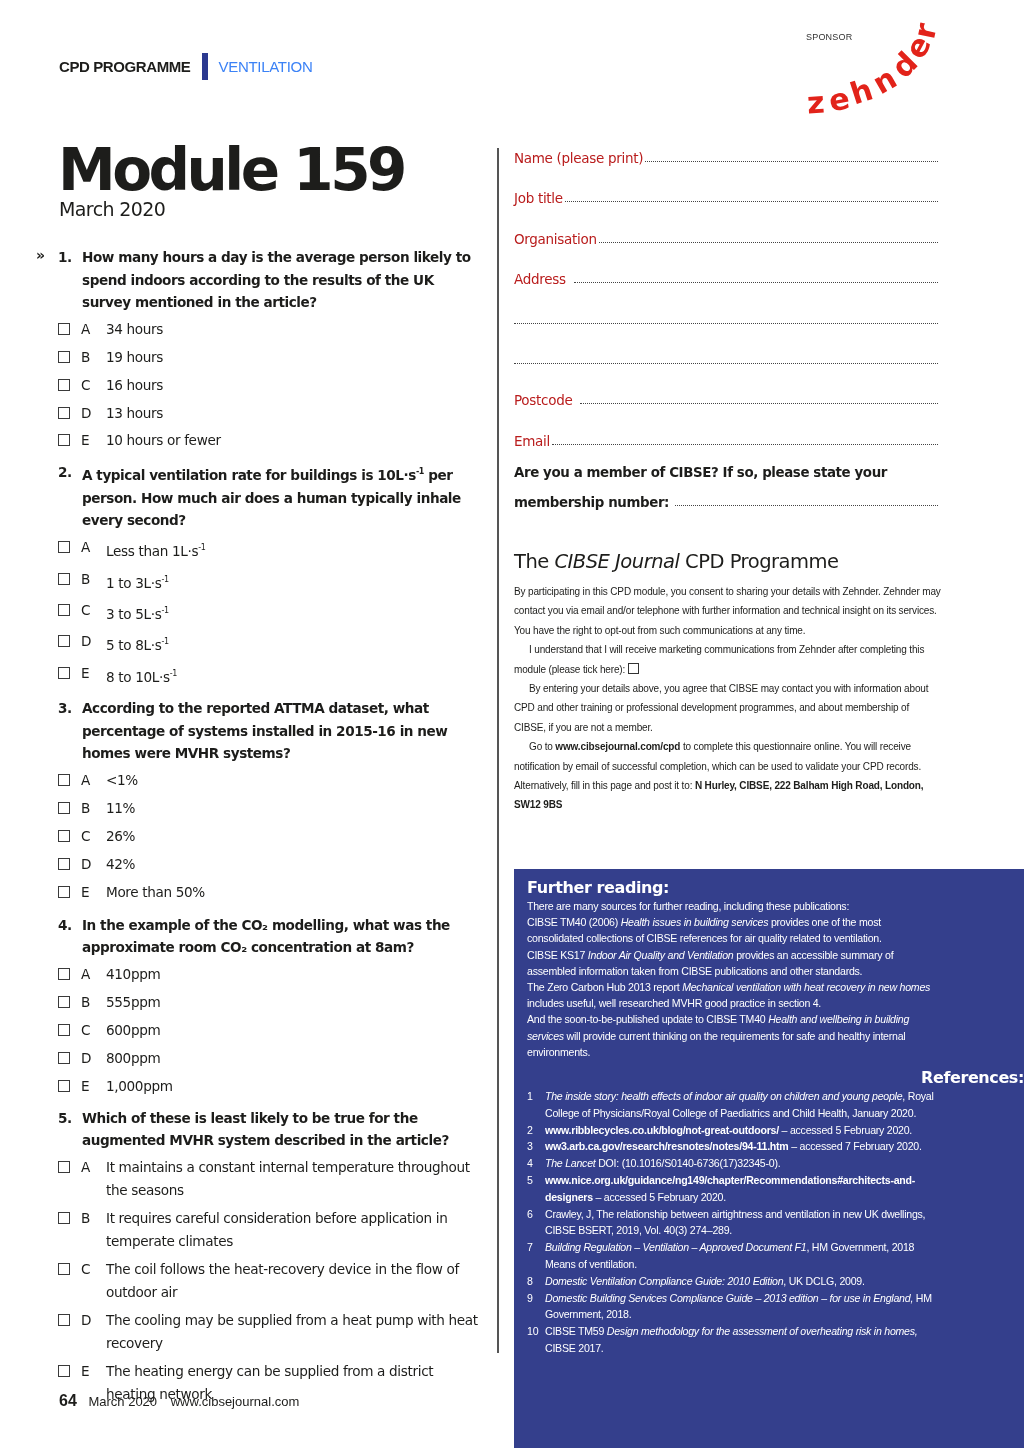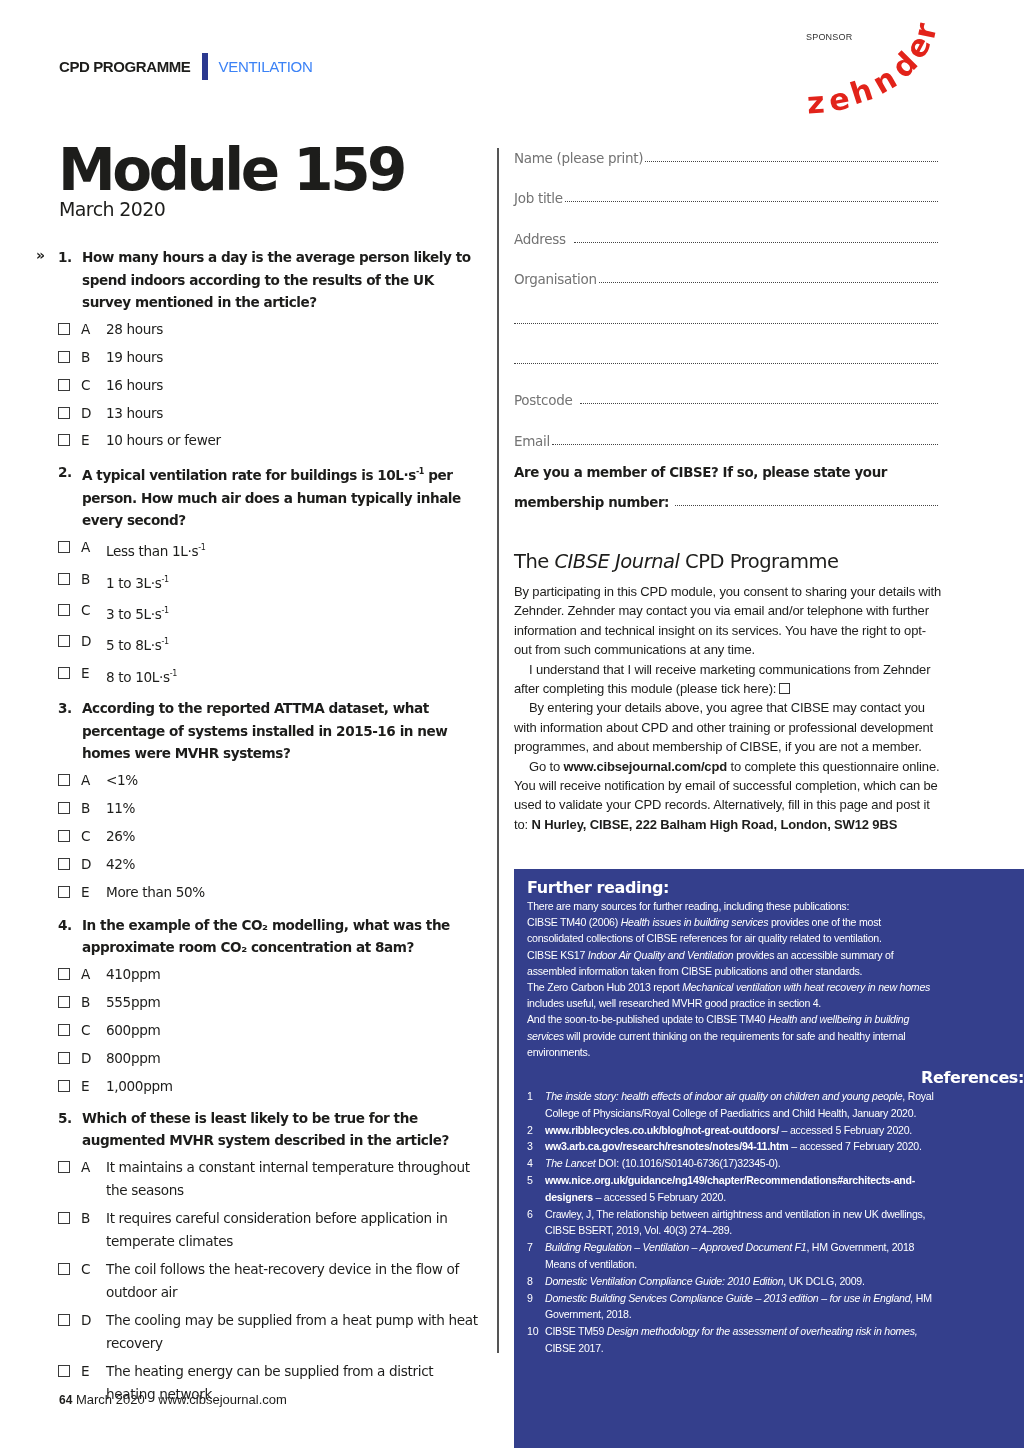--- a/index.html
+++ b/index.html
@@ -28,36 +28,36 @@
   .q-text { flex: 1; }
   .opt { display: flex; align-items: flex-start; font-family: "DejaVu Sans", sans-serif; font-size: 13.6px; letter-spacing: -0.35px; line-height: 23px; margin-top: 4.8px; }
   .cb { width: 12px; height: 12px; border: 1.2px solid #3a3a3a; flex: none; margin: 5px 11px 0 22px; background: #fff; }
   .opt-letter { width: 25px; flex: none; font-weight: 400; }
   .opt-text { flex: 1; }
   .q1 .q-head { margin-top: 0; }
 
   .divider { position: absolute; left: 497px; top: 148px; width: 1.5px; height: 1205px; background: #555; }
 
   .footer { position: absolute; left: 59px; top: 1392px; font-size: 13px; color: #1d1d1b; }
-  .footer .pg { font-weight: 700; font-size: 12px; }
+  .footer .pg { font-weight: 700; font-size: 16px; margin-right: 8px; }
   .footer .ft { margin-right: 10px; }
 
   
   .form { position: absolute; left: 514px; top: 146px; width: 424px; }
-  .field { display: flex; align-items: flex-end; height: 40.4px; font-family: "DejaVu Sans", sans-serif; font-size: 13.5px; letter-spacing: -0.3px; color: #737373; }
+  .field { display: flex; align-items: flex-end; height: 40.4px; font-family: "DejaVu Sans", sans-serif; font-size: 13.5px; letter-spacing: -0.3px; color: #b91c1c; }
   .field:first-child { height: 20px; }
   .field-label { white-space: nowrap; padding-right: 2px; }
   .dots { flex: 1; border-bottom: 1.5px dotted #444; margin-bottom: 4px; height: 1px; }
   .member-q { font-family: "DejaVu Sans", sans-serif; font-weight: 700; font-size: 13.4px; letter-spacing: -0.4px; margin-top: 15px; line-height: 18px; }
   .member-row { display: flex; align-items: flex-end; margin-top: 13px; font-family: "DejaVu Sans", sans-serif; font-weight: 700; font-size: 13.4px; letter-spacing: -0.4px; }
   .member-row .dots { margin-left: 6px; }
 
   .cpd-title { position: absolute; left: 514px; top: 550px; font-family: "DejaVu Sans", sans-serif; font-size: 19.5px; letter-spacing: -0.5px; color: #1d1d1b; }
   .cpd-title i { font-style: italic; margin-top: 11px; }
-  .cpd-body { position: absolute; left: 514px; top: 582px; width: 428px; font-family: "Liberation Sans", sans-serif; font-size: 13px; line-height: 19.4px; letter-spacing: -0.15px; color: #1d1d1b; }
+  .cpd-body { position: absolute; left: 514px; top: 582px; width: 428px; font-family: "Liberation Sans", sans-serif; font-size: 10px; line-height: 19.4px; letter-spacing: -0.15px; color: #1d1d1b; }
   .cpd-body p { margin: 0; }
   .cpd-body .ind { text-indent: 15px; }
   .tick-box { display: inline-block; width: 11px; height: 11px; border: 1.2px solid #333; vertical-align: -1px; margin-left: 3px; }
   .cpd-body b { font-weight: 700; }
 
   
   .panel { position: absolute; left: 514px; top: 869px; width: 510px; height: 579px; background: #343f8c; color: #ffffff; padding: 9px 0 0 13px; }
   .panel h3 { font-family: "DejaVu Sans", sans-serif; font-weight: 700; font-size: 16px; letter-spacing: -0.4px; line-height: 20px; }
   .fr-body { font-family: "Liberation Sans", sans-serif; font-size: 10.6px; line-height: 16.2px; letter-spacing: -0.25px; width: 412px; }
   .fr-body i { font-style: italic; }
@@ -94,21 +94,21 @@
 
   <div class="q q1">
     <span class="q-arrow">»</span>
     <div class="q-head">
       <span class="q-num">1.</span>
       <span class="q-text">How many hours a day is the average person likely to spend indoors according to the results of the UK survey mentioned in the article?</span>
     </div>
     <div class="opt">
         <span class="cb"></span>
         <span class="opt-letter">A</span>
-        <span class="opt-text">28 hours</span>
+        <span class="opt-text">34 hours</span>
       </div>
     <div class="opt">
         <span class="cb"></span>
         <span class="opt-letter">B</span>
         <span class="opt-text">19 hours</span>
       </div>
     <div class="opt">
         <span class="cb"></span>
         <span class="opt-letter">C</span>
         <span class="opt-text">16 hours</span>
@@ -265,25 +265,25 @@
 <div class="form">
   <div class="field">
       <span class="field-label">Name (please print)</span>
       <span class="dots"></span>
     </div>
   <div class="field">
       <span class="field-label">Job title</span>
       <span class="dots"></span>
     </div>
   <div class="field">
+      <span class="field-label">Organisation</span>
+      <span class="dots"></span>
+    </div>
+  <div class="field">
       <span class="field-label" style="padding-right:8px;">Address</span>
-      <span class="dots"></span>
-    </div>
-  <div class="field">
-      <span class="field-label">Organisation</span>
       <span class="dots"></span>
     </div>
   <div class="field">
       <span class="dots"></span>
     </div>
   <div class="field">
       <span class="dots"></span>
     </div>
   <div class="field">
       <span class="field-label" style="padding-right:8px;">Postcode</span>

